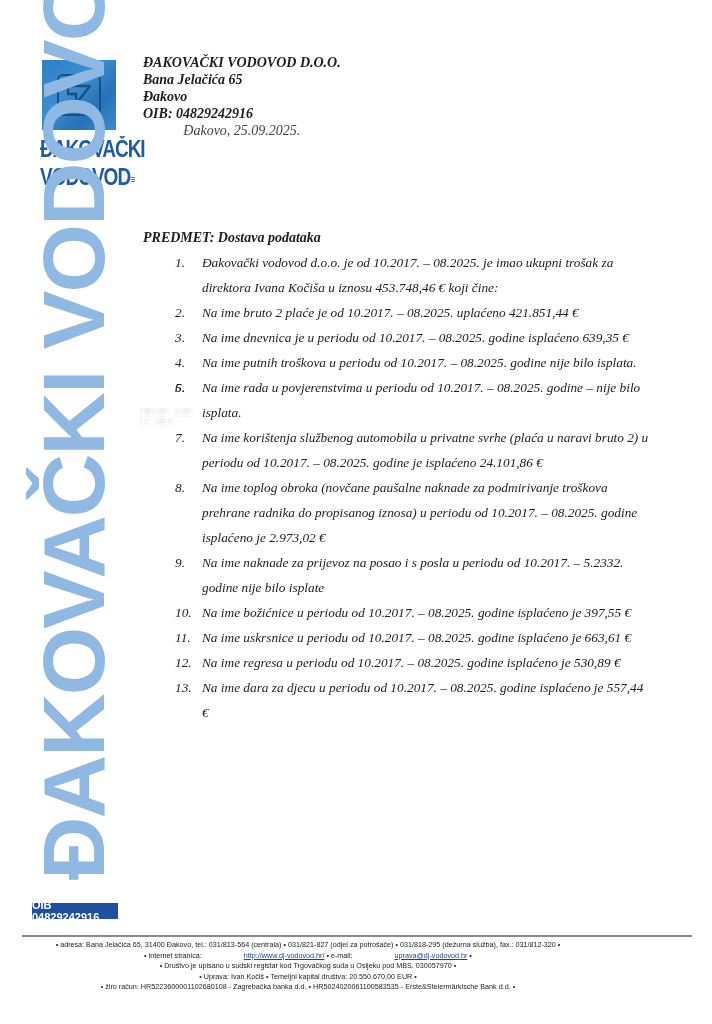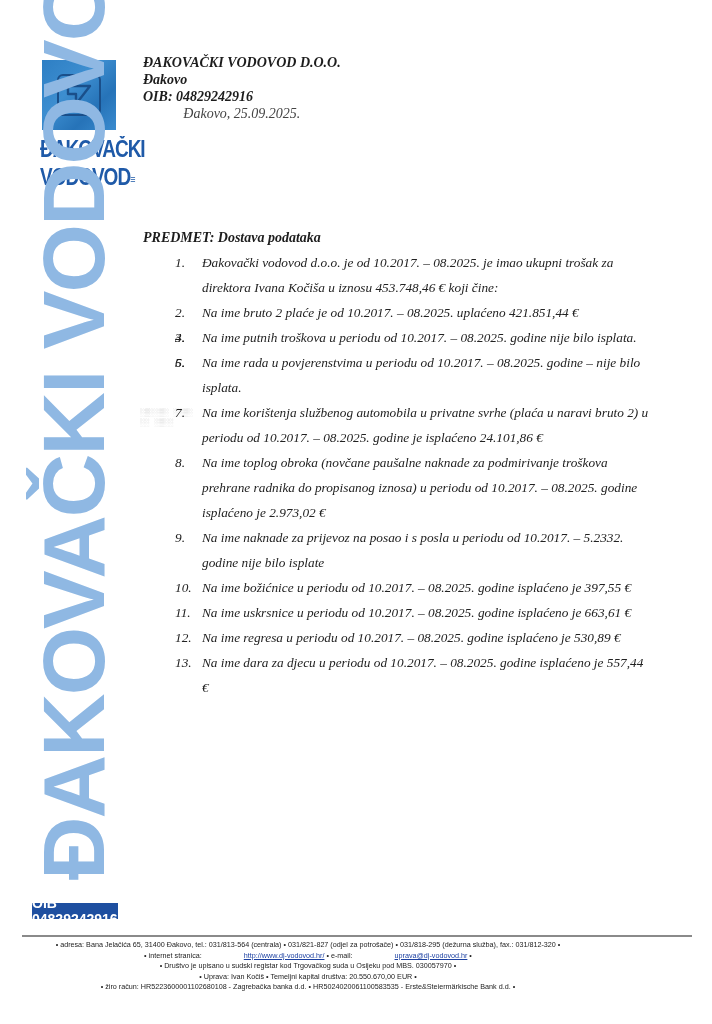--- a/index.html
+++ b/index.html
@@ -18,21 +18,21 @@
   .brand2 { position:absolute; left:40px; top:164px; width:80px; text-align:left;
             font-family:"Liberation Sans", sans-serif; font-weight:bold; font-size:19px;
             color:#1f5aa8; letter-spacing:-1px; transform:scaleY(1.25); transform-origin:top; }
   .brand2 .sfx { font-size:9px; vertical-align:middle; }
   .vertical-brand { position:absolute; left:30px; top:880px; transform-origin:left top;
             transform:rotate(-90deg); white-space:nowrap;
             font-family:"Liberation Sans", sans-serif; font-weight:bold; font-size:88px;
             color:#8fb8e3; letter-spacing:-2px; line-height:1; }
   .oib-badge { position:absolute; left:32px; top:903px; width:86px; height:16px;
                background:#1e4fa0; color:#ffffff;
-               font-family:"Liberation Sans", sans-serif; font-weight:bold; font-size:14px;
+               font-family:"Liberation Sans", sans-serif; font-weight:bold; font-size:11px;
                display:flex; align-items:center; justify-content:center; }
 
   
   .hdr { position:absolute; left:143px; top:54px; font-size:14px; line-height:17px; }
   .hdr .b { font-weight:bold; font-style:italic; }
   .hdr .date { font-style:italic; font-weight:normal; color:#444;text-align:center; }
   .subject { position:absolute; left:143px; top:186px; font-size:14px;
              font-weight:bold; font-style:italic;margin-top:44px; }
 
   
@@ -61,33 +61,34 @@
   </div>
 </div>
 <div class="brand1">ĐAKOVAČKI</div>
 <div class="brand2"><span>VODOVOD</span><span class="sfx">≡</span></div>
 
 <div class="vertical-brand">ĐAKOVAČKI VODOVOD d.o.o.</div>
 <div class="oib-badge">OIB 04829242916</div>
 
 <div class="hdr">
   <div class="b">ĐAKOVAČKI VODOVOD D.O.O.</div>
+  <div class="b">Bana Jelačića 65</div>
   <div class="b">Đakovo</div>
   <div class="b">OIB: 04829242916</div>
   <div class="date">Đakovo, 25.09.2025.</div>
 </div>
 
 <div class="subject">PREDMET: Dostava podataka</div>
 
 <div class="faint-stamp">░▒░░▒░ ░░▒░<br>░░ ░▒░░</div>
 
 <ol class="items">
   <li><span class="num">1.</span><span>Đakovački vodovod d.o.o. je od 10.2017. – 08.2025. je imao ukupni trošak za direktora Ivana Kočiša u iznosu 453.748,46 € koji čine:</span></li>
   <li><span class="num">2.</span><span>Na ime bruto 2  plaće je od 10.2017. – 08.2025. uplaćeno 421.851,44 €</span></li>
-  <li><span class="num">3.</span></li>
+  <li><span class="num">3.</span><span>Na ime dnevnica je u periodu od 10.2017. – 08.2025. godine isplaćeno 639,35 €</span></li>
   <li><span class="num">4.</span><span>Na ime putnih troškova u periodu od 10.2017. – 08.2025. godine nije bilo isplata.</span></li>
   <li><span class="num">5.</span></li>
   <li><span class="num">6.</span><span>Na ime rada u povjerenstvima u  periodu od 10.2017. – 08.2025. godine – nije bilo isplata.</span></li>
   <li><span class="num">7.</span><span>Na ime korištenja službenog automobila u privatne svrhe (plaća u naravi bruto 2) u  periodu od 10.2017. – 08.2025. godine je isplaćeno 24.101,86 €</span></li>
   <li><span class="num">8.</span><span>Na ime toplog obroka (novčane paušalne naknade za podmirivanje troškova prehrane radnika do propisanog iznosa) u periodu od 10.2017. – 08.2025. godine isplaćeno je 2.973,02 €</span></li>
   <li><span class="num">9.</span><span>Na ime naknade za prijevoz na posao  i s posla u periodu od 10.2017. – 5.2332. godine nije bilo isplate</span></li>
   <li><span class="num">10.</span><span>Na ime božićnice u periodu od 10.2017. – 08.2025. godine isplaćeno je 397,55 €</span></li>
   <li><span class="num">11.</span><span>Na ime uskrsnice u periodu od 10.2017. – 08.2025. godine isplaćeno je 663,61 €</span></li>
   <li><span class="num">12.</span><span>Na ime regresa u periodu od 10.2017. – 08.2025. godine isplaćeno je 530,89 €</span></li>
   <li><span class="num">13.</span><span>Na ime dara za djecu u periodu od 10.2017. – 08.2025. godine isplaćeno je 557,44 €</span></li>

